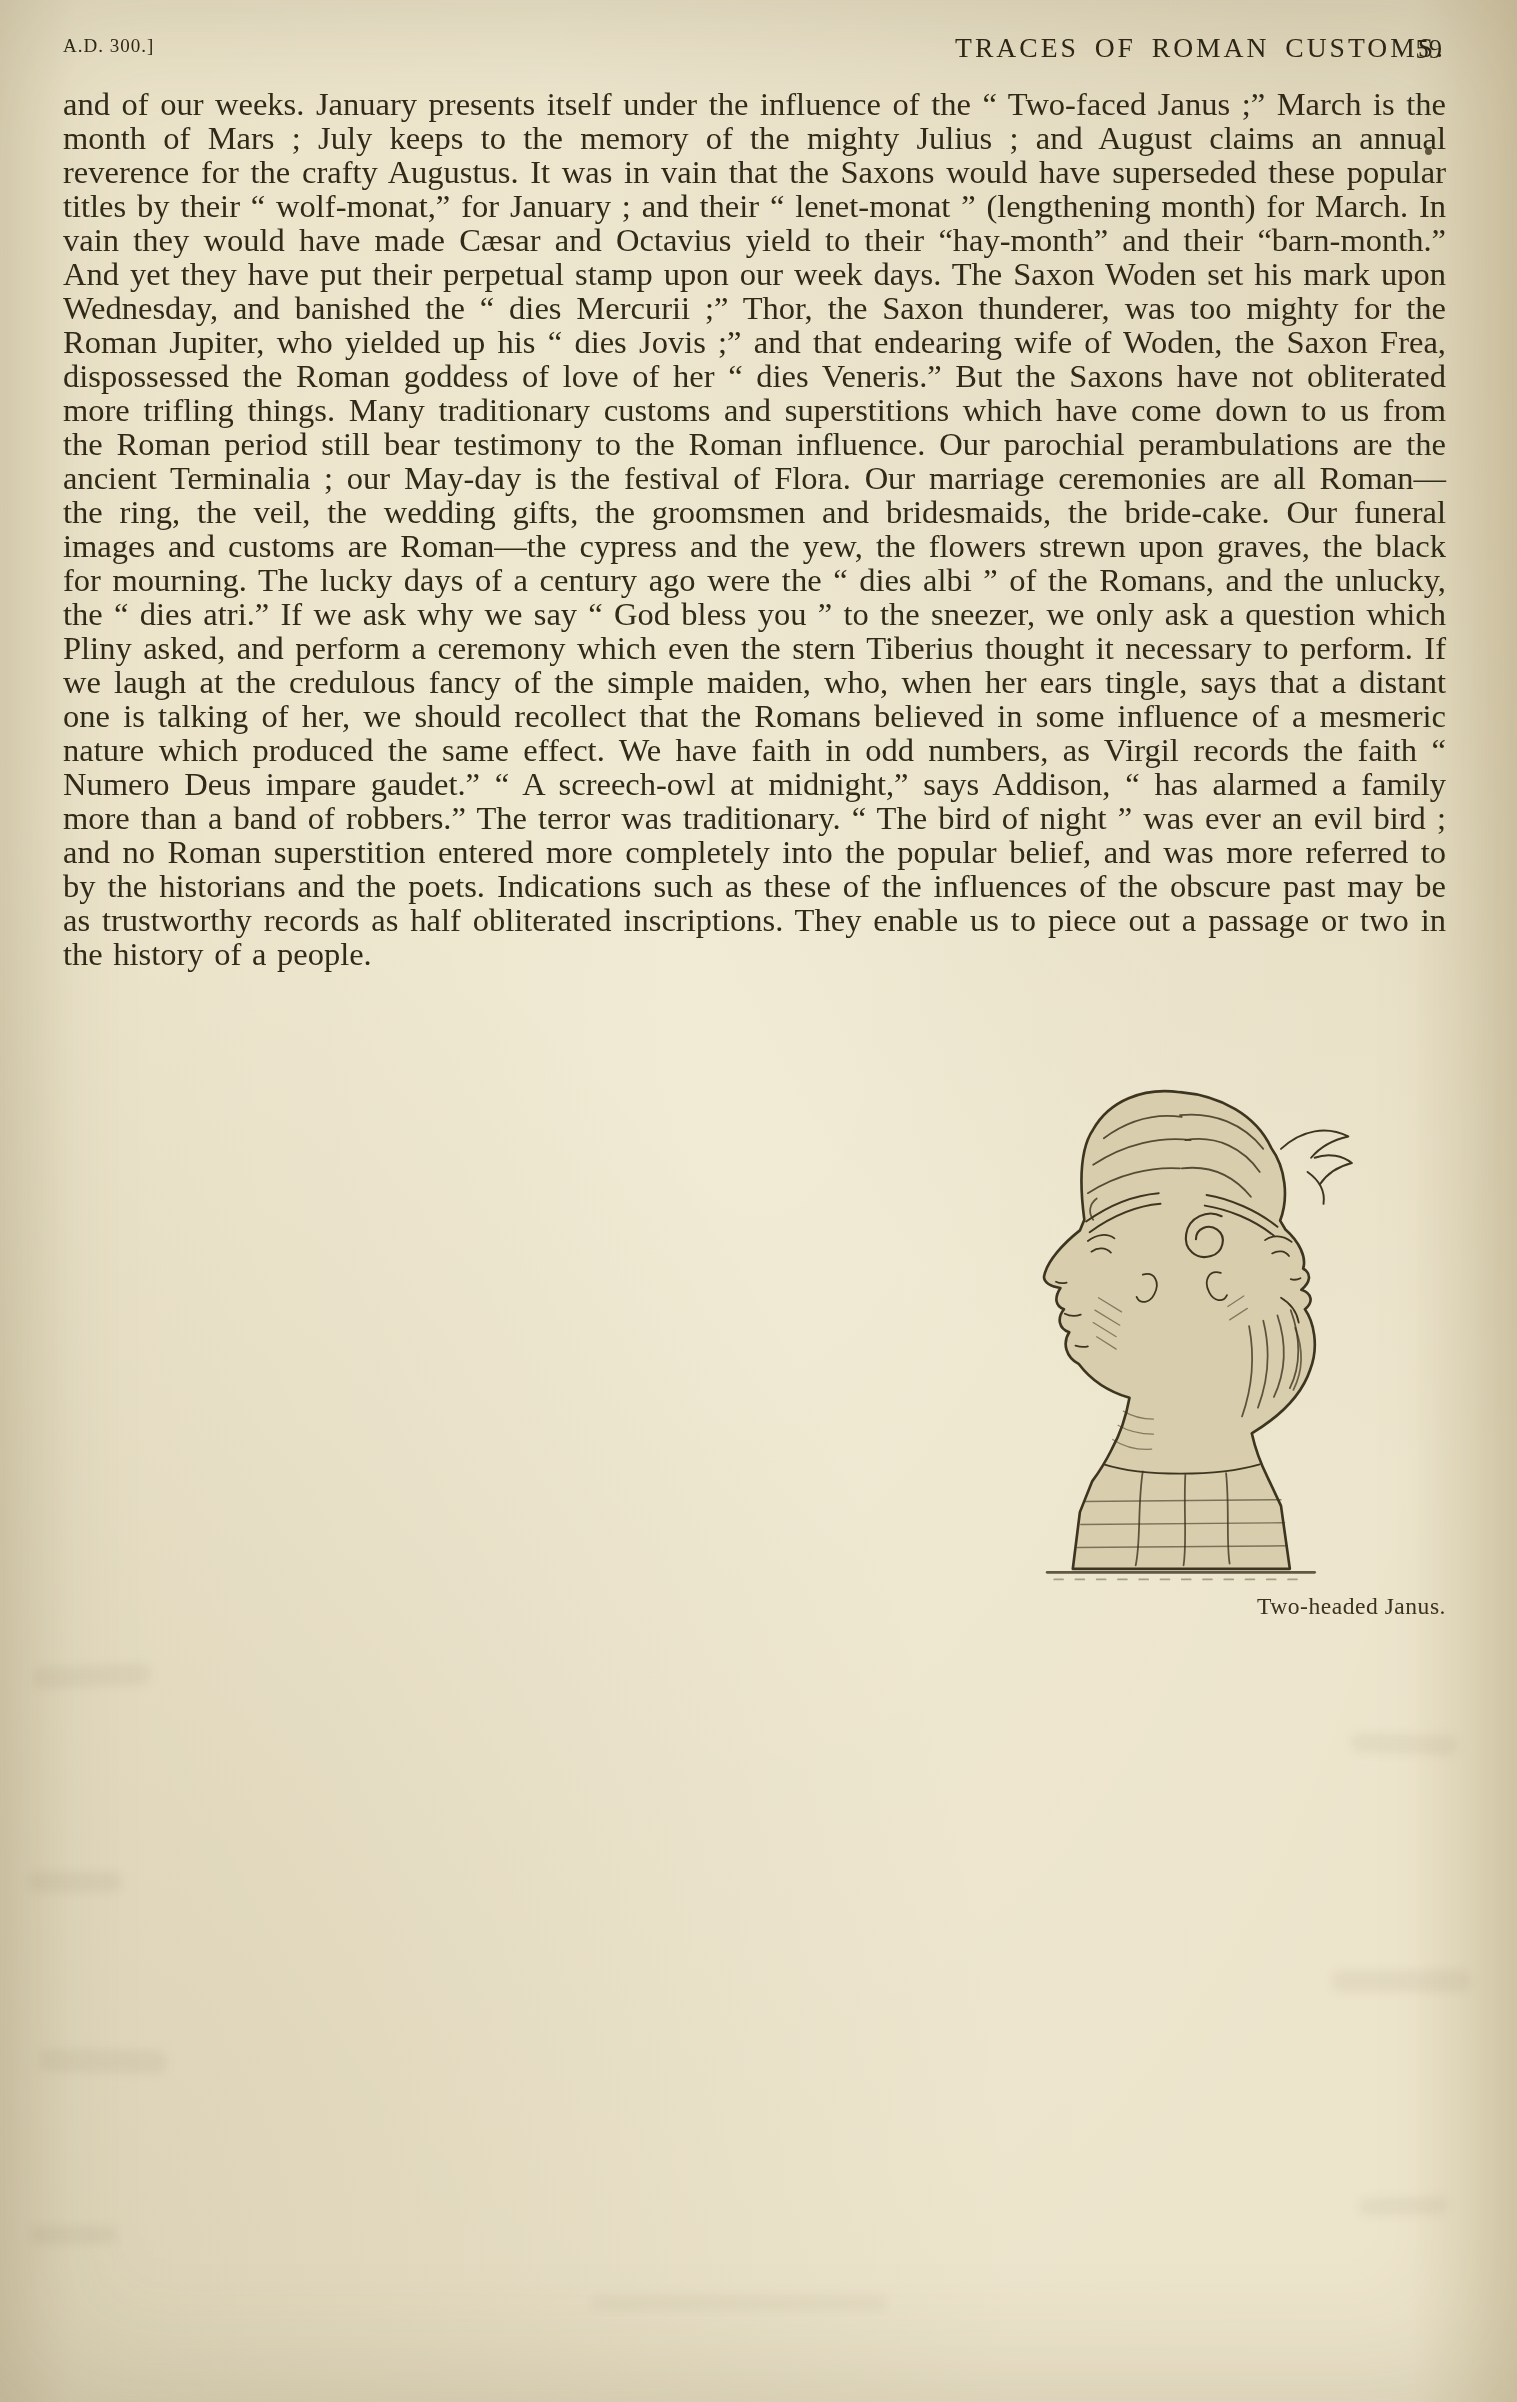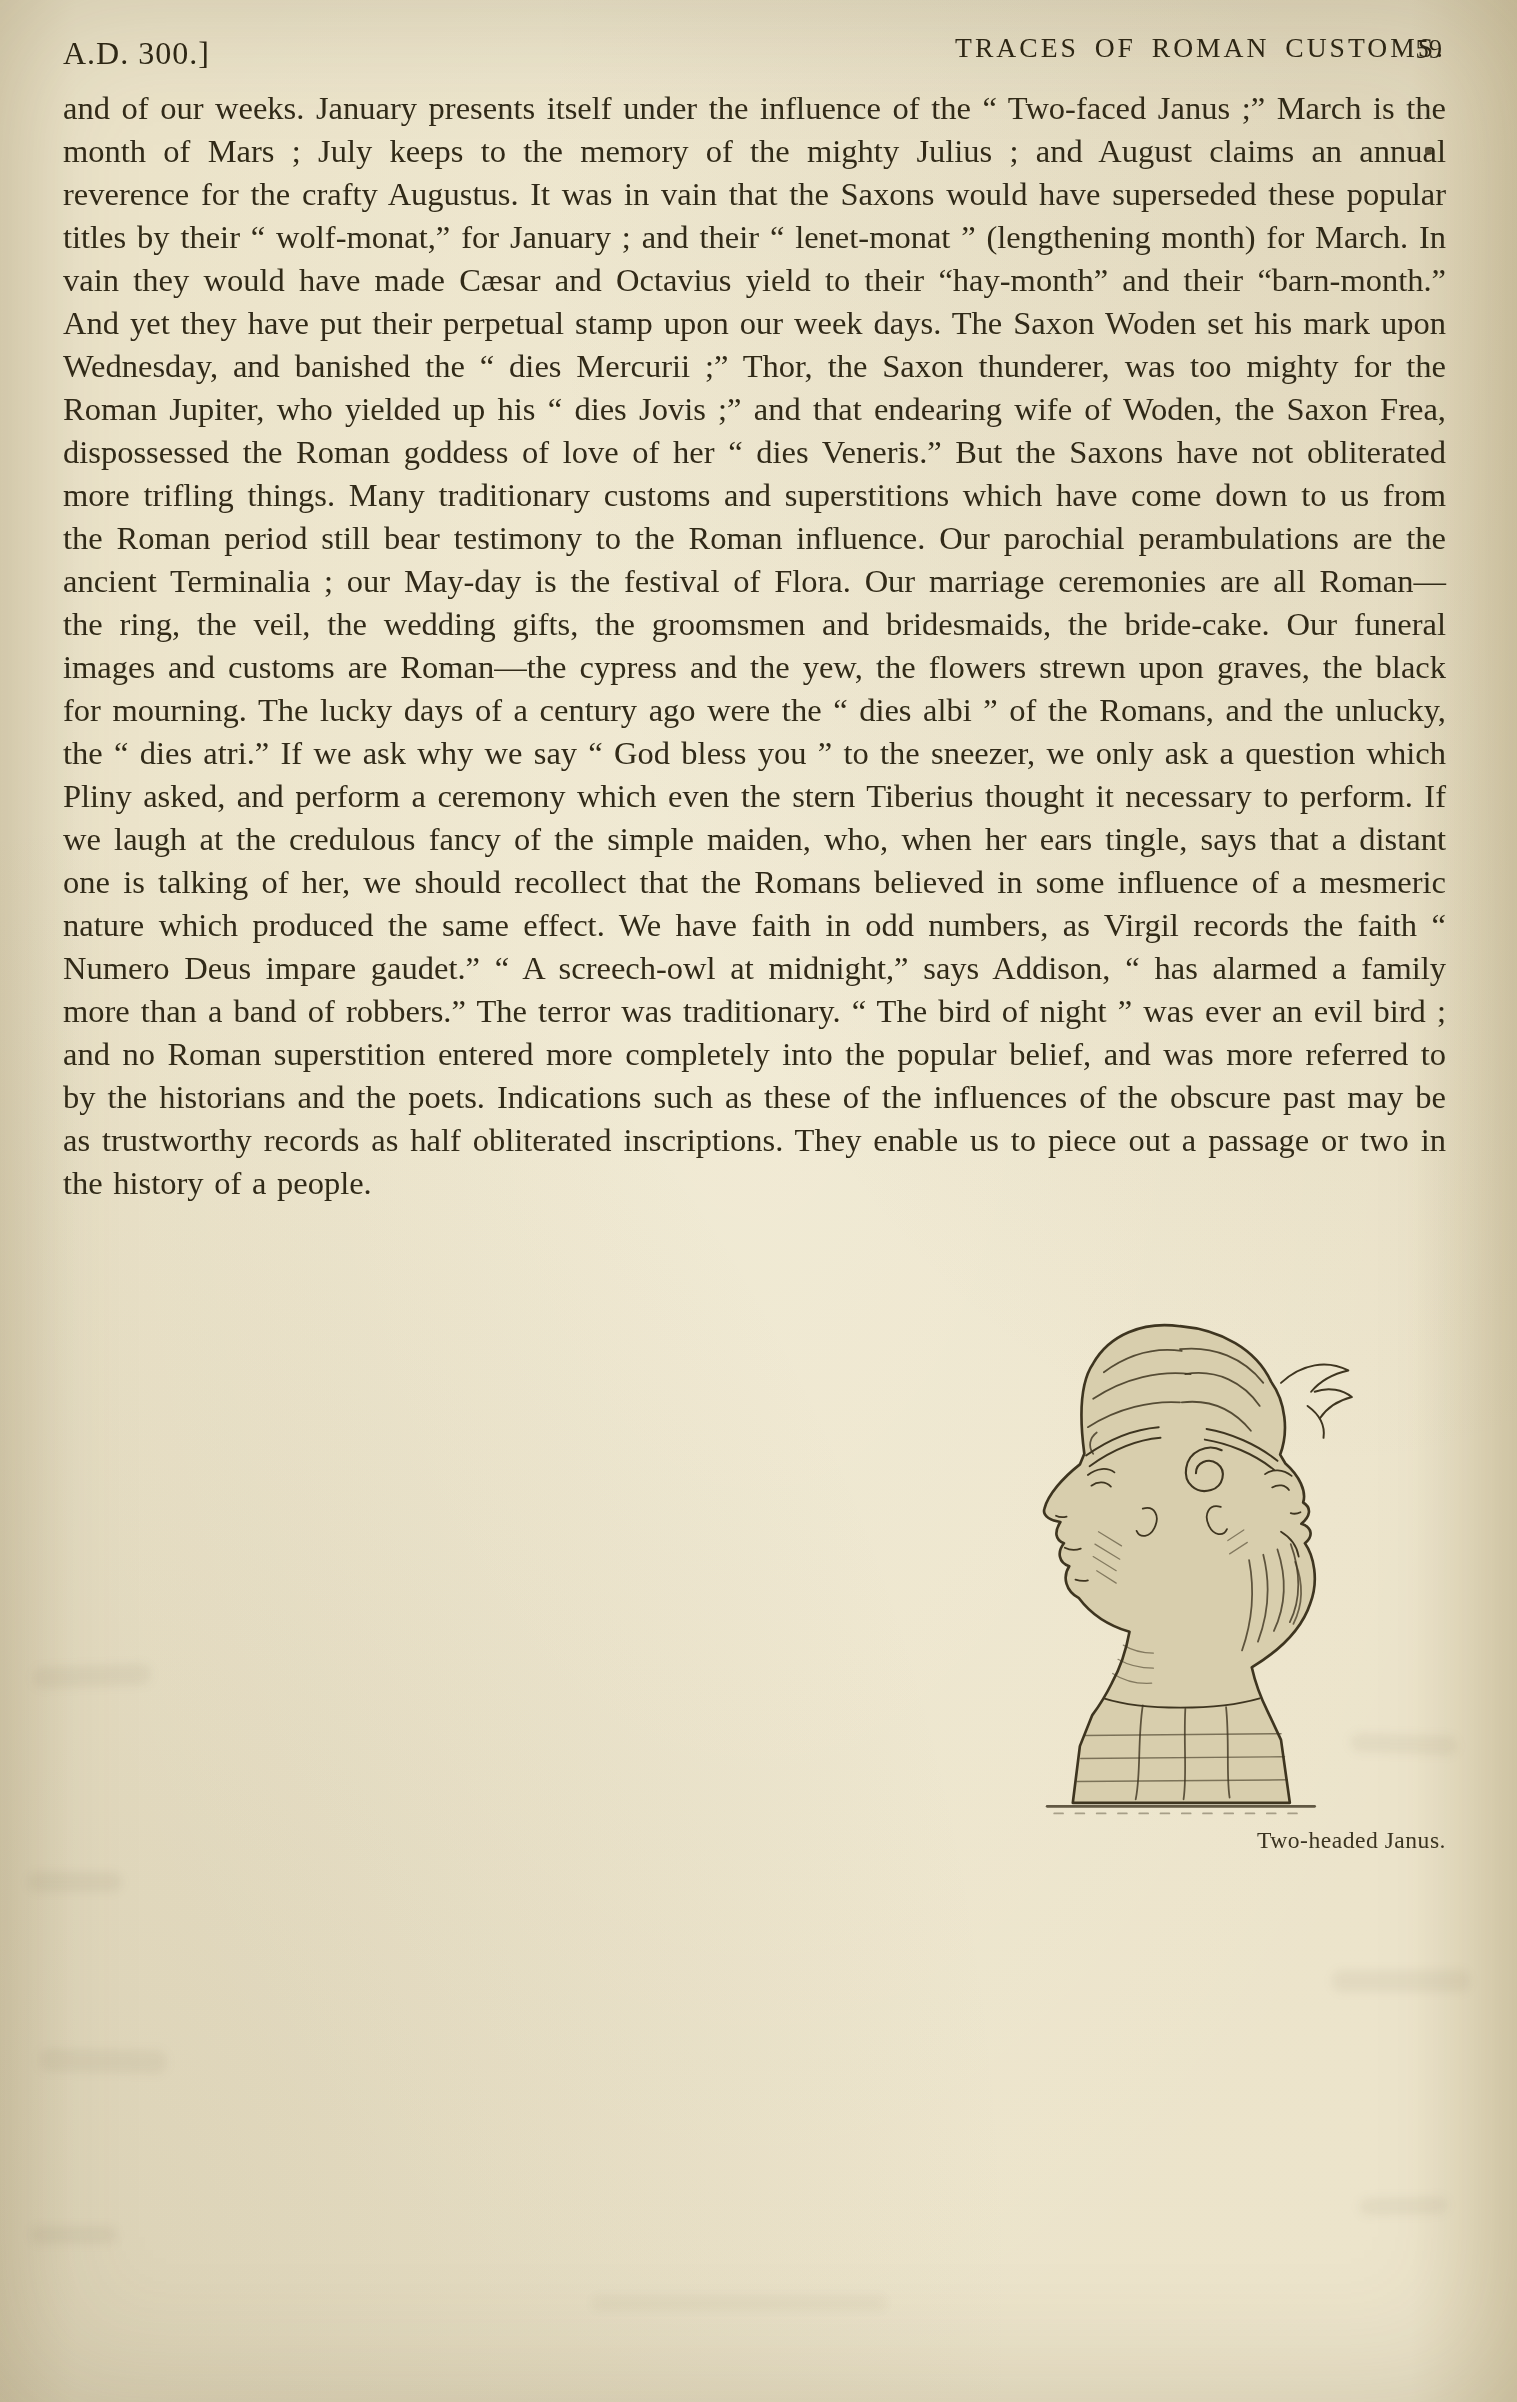--- a/index.html
+++ b/index.html
@@ -19,33 +19,33 @@
       #e9e0c5;
     box-shadow: inset 0 0 138px rgba(92,76,40,0.22);
     padding:87px 71px 0 63px;
   }
 
   .page-header{
     position:absolute; top:31.5px; left:63px; right:71px; height:39px;
   }
   .running-left{
     position:absolute; left:0; top:3.9px;
-    font-size:32px; letter-spacing:1px; color:#2e2715;
+    font-size:19px; letter-spacing:1px; color:#2e2715;
   }
   .running-title{
     display:block; text-align:right;
     font-size:27.6px; letter-spacing:3px; word-spacing:5.9px; color:#2e2715;
   }
   .page-number{
     position:absolute; right:3.9px; top:2px;
     font-size:26.6px; color:#2e2715;
   }
 
   .body-text{
-    font-size:32.5px; line-height:43px;
+    font-size:32.5px; line-height:34px;
     text-align:justify;
     word-spacing:2.5px;
     color:#312a18;
   }
 
   figure{ margin-top:45px; text-align:right; }
   .engraving{ display:inline-block; }
   figcaption{
     margin-top:5.9px;
     font-size:23.6px; letter-spacing:0.5px; color:#3a3320;

